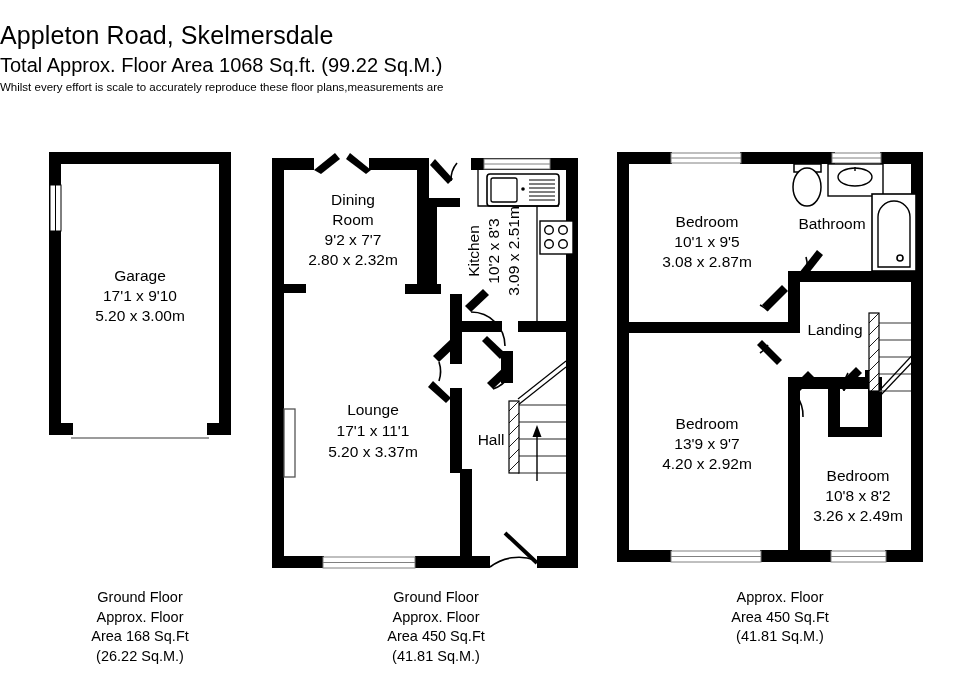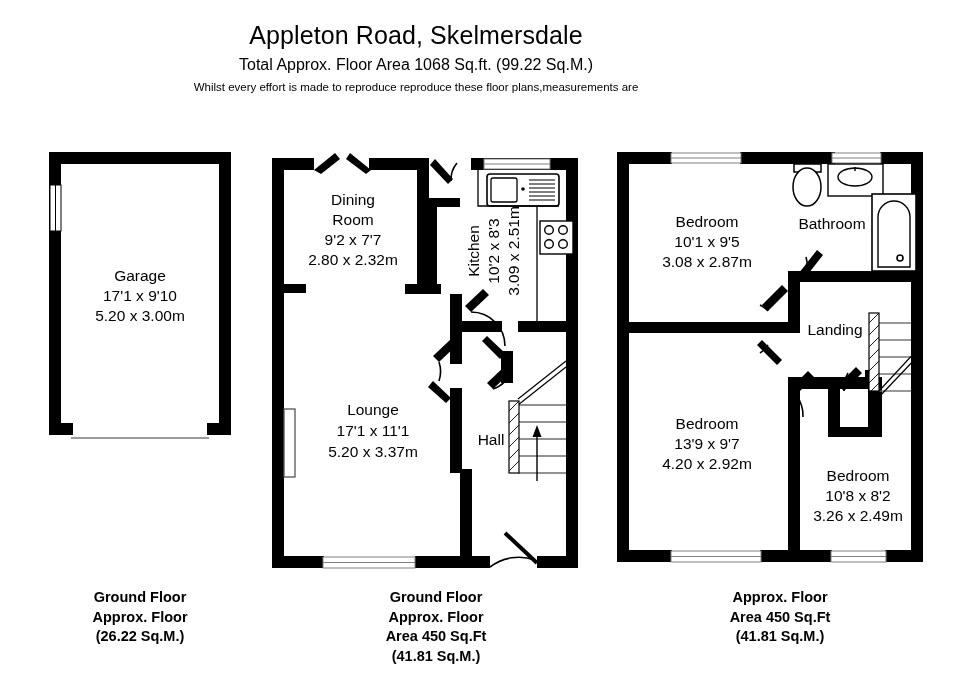--- a/index.html
+++ b/index.html
@@ -22,31 +22,31 @@
     height: 692px;
     background: #ffffff;
   }
 
   
   .header {
     position: absolute;
     left: 0;
     top: 0;
     width: 832px;
-    text-align: center;
+    text-align: left;
   }
   .title {
     font-size: 25px;
     line-height: 30px;
     margin-top: 20px;
     letter-spacing: 0.1px;
     white-space: nowrap;
   }
   .subtitle {
-    font-size: 16px;
+    font-size: 20px;
     line-height: 22px;
     margin-top: 4px;
     white-space: nowrap;
   }
   .disclaimer {
     font-size: 11.5px;
     line-height: 14px;
     margin-top: 4px;
   }
 
@@ -59,41 +59,41 @@
   }
 
   
   .caption {
     position: absolute;
     text-align: center;
     font-size: 14.5px;
     line-height: 19.5px;
     width: 260px;
   }
-  .caption div { white-space: nowrap; font-weight: bold; }
+  .caption div { white-space: nowrap; }
 
   
   .rlabel {
     font-family: "Liberation Sans", sans-serif;
     font-size: 15.5px;
     fill: #000000;
     text-anchor: middle;
     dominant-baseline: middle;
   }
 </style>
 </head>
 <body>
 
 <div id="page">
 
   <div class="header">
     <div class="title">Appleton Road, Skelmersdale</div>
     <div class="subtitle">Total Approx. Floor Area 1068 Sq.ft. (99.22 Sq.M.)</div>
     <div class="disclaimer">
-      <div>Whilst every effort is made to reproduce reproduce these floor plans,measurements are</div>
+      <div>Whilst every effort is scale to accurately reproduce these floor plans,measurements are</div>
     </div>
   </div>
 
   <div class="plan" style="left:40px; top:145px;">
     <svg width="210" height="310" viewBox="0 0 210 310">
 
       <g fill="#000000">
 
         <rect x="9" y="7" width="182" height="12"></rect>
 
@@ -411,20 +411,21 @@
         <text class="rlabel" x="248" y="332">Bedroom</text>
         <text class="rlabel" x="248" y="352">10'8 x 8'2</text>
         <text class="rlabel" x="248" y="372">3.26 x 2.49m</text>
       </g>
     </svg>
   </div>
 
   <div class="caption" style="left:10px; top:588px;">
     <div>Ground Floor</div>
     <div>Approx. Floor</div>
+    <div>Area 168 Sq.Ft</div>
     <div>(26.22 Sq.M.)</div>
   </div>
 
   <div class="caption" style="left:306px; top:588px;">
     <div>Ground Floor</div>
     <div>Approx. Floor</div>
     <div>Area 450 Sq.Ft</div>
     <div>(41.81 Sq.M.)</div>
   </div>
 

